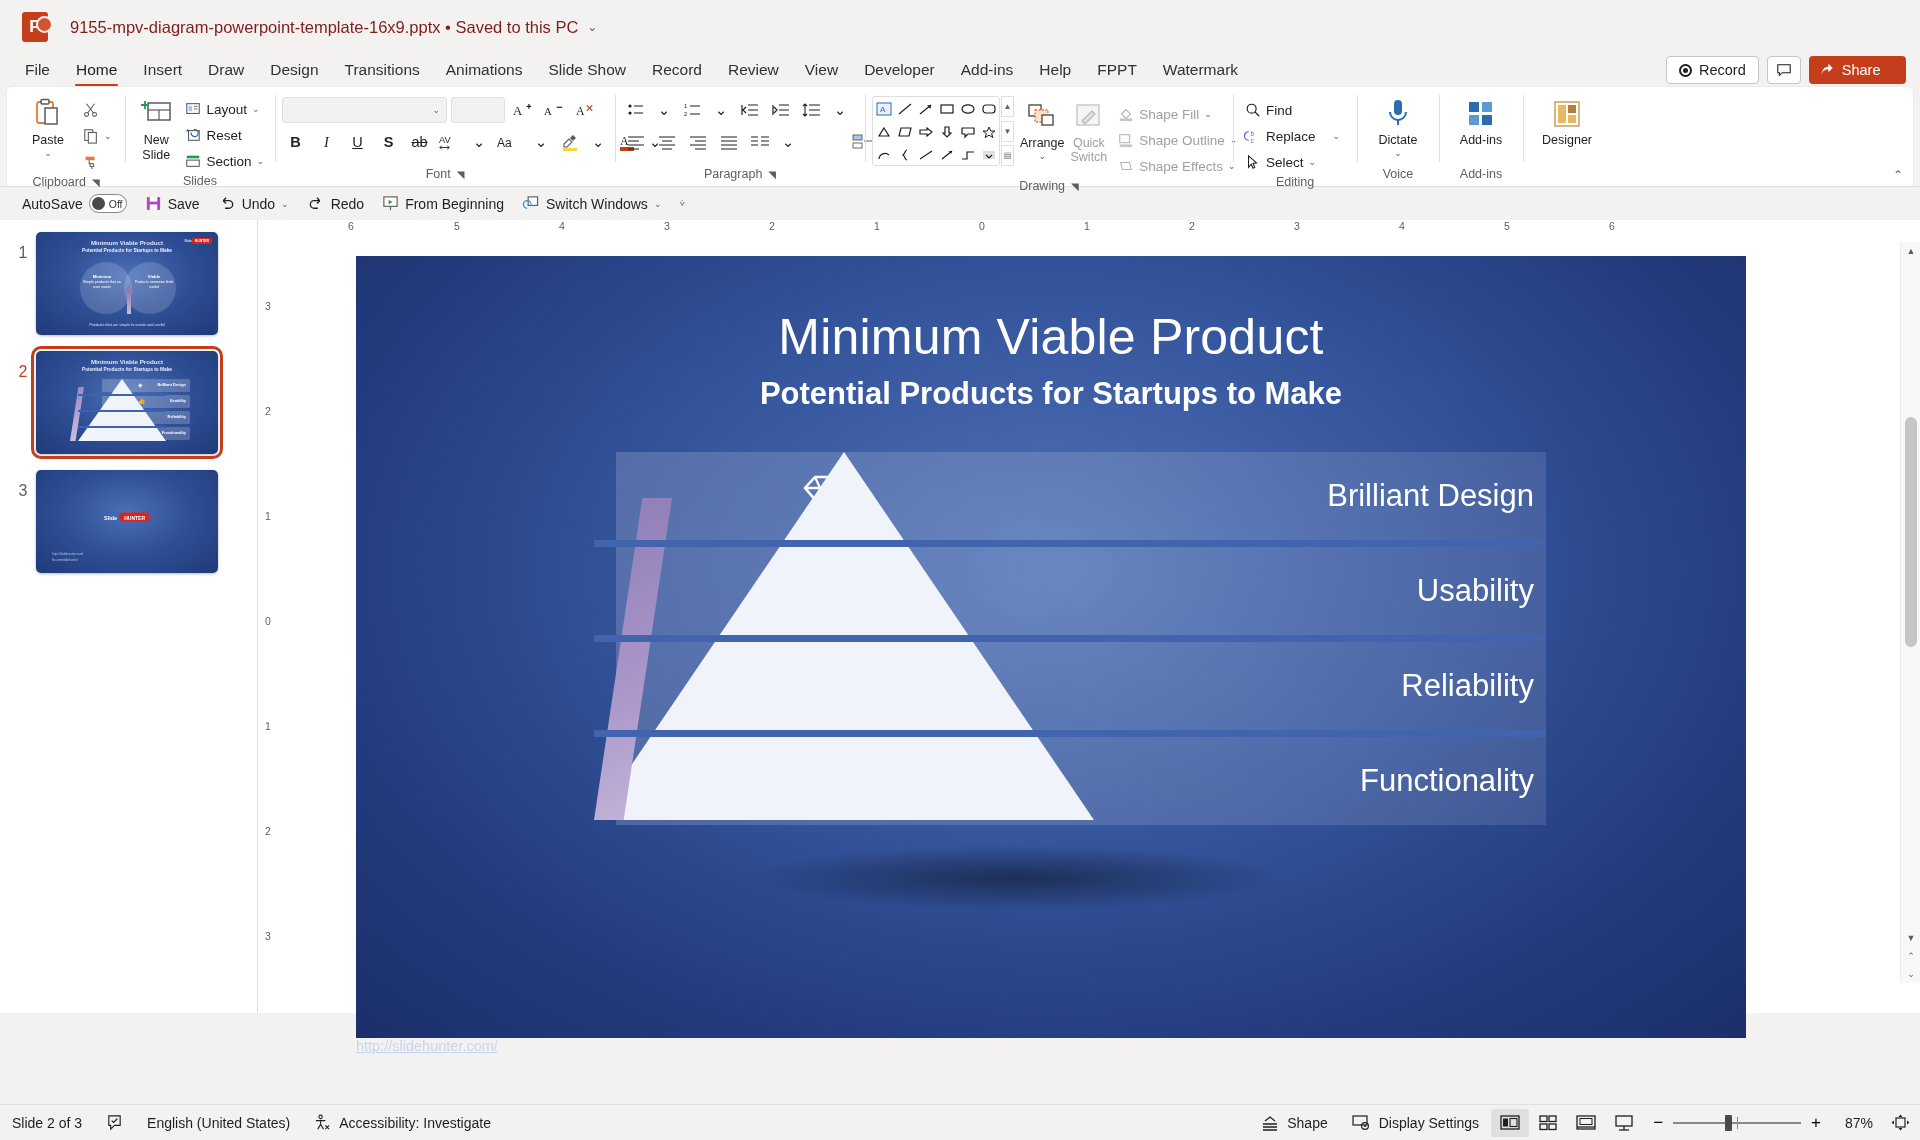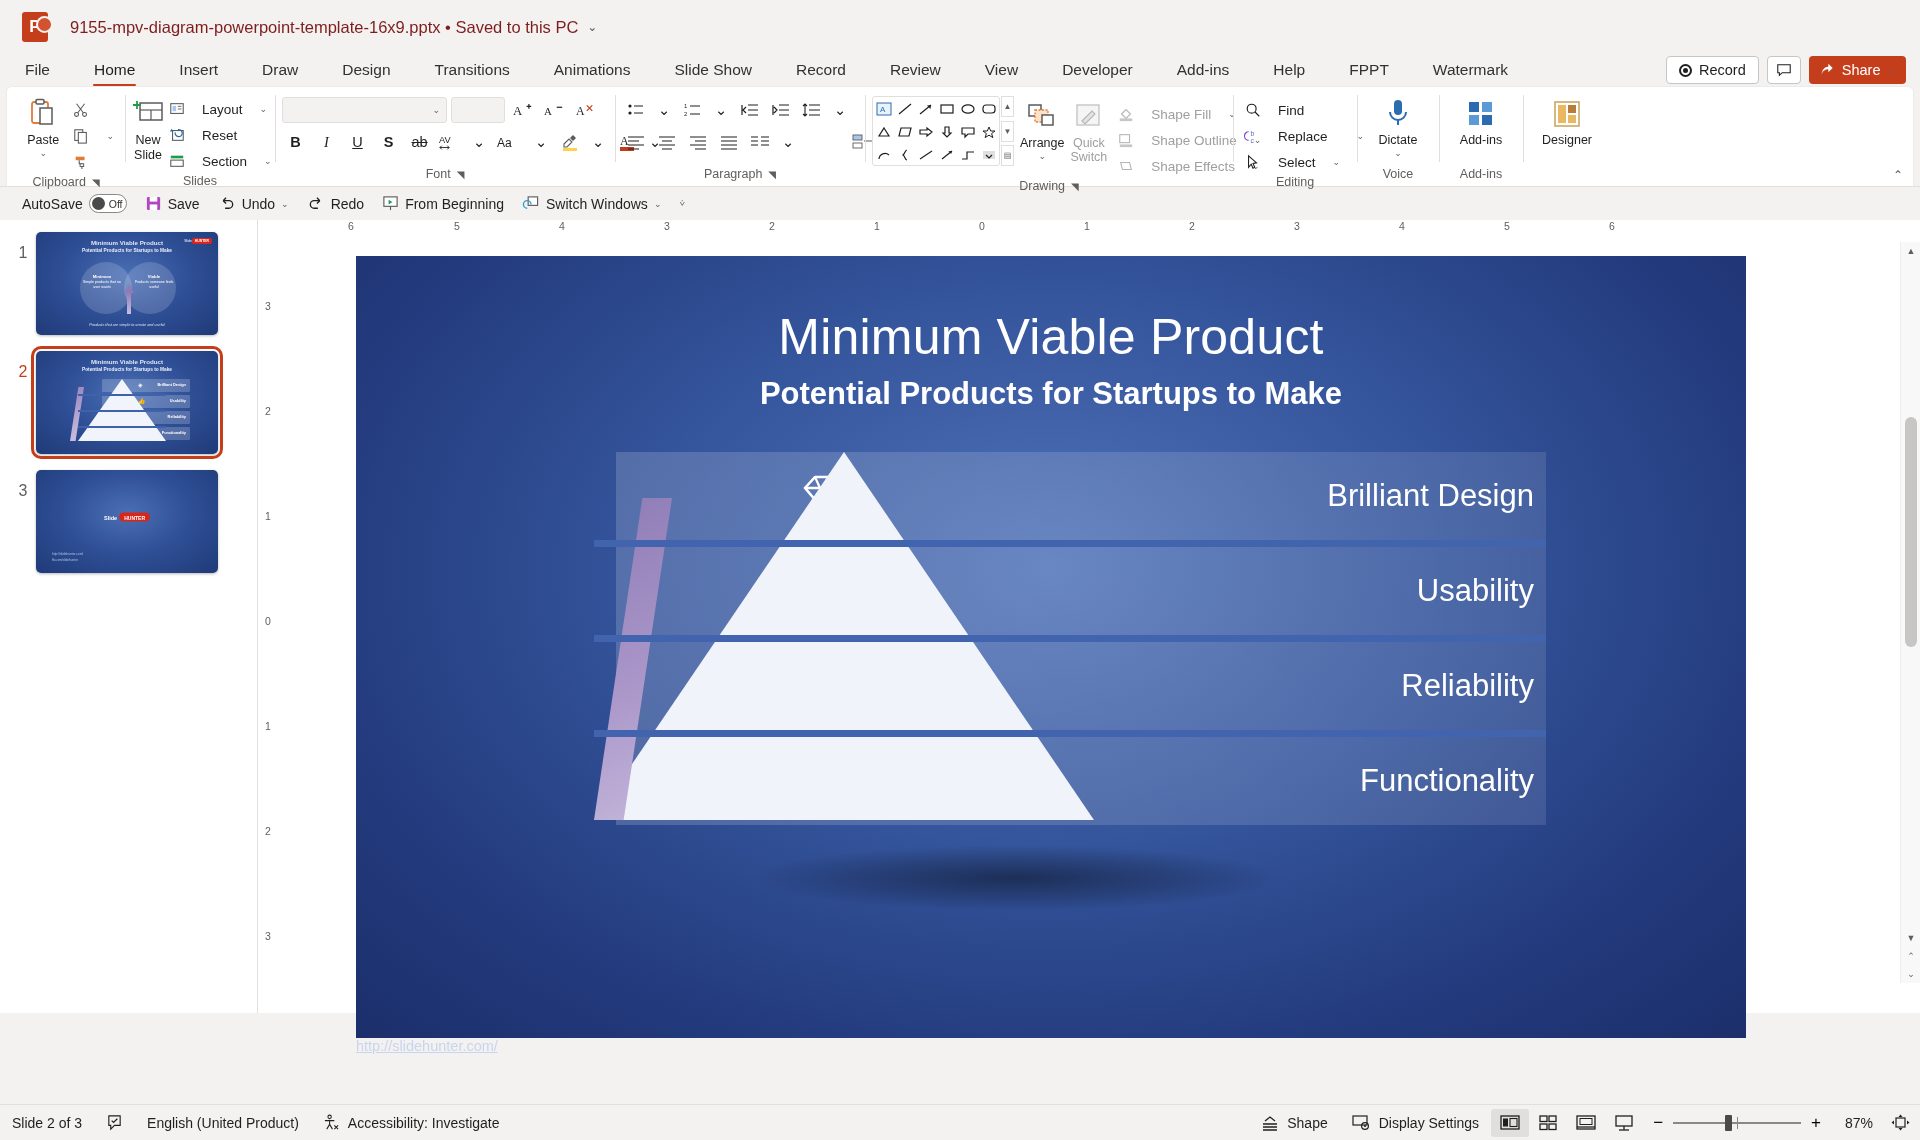--- a/index.html
+++ b/index.html
@@ -49,21 +49,21 @@
   }
   .avatar .boat{ width:0;height:0;border-left:6px solid transparent;border-right:6px solid transparent;border-bottom:17px solid #e8e8e8; margin-bottom:2px;}
   .tb-btn {
     width: 56px; height: 46px; display: flex; align-items: center; justify-content: center;
     color: #605e5c; font-size: 16px;
   }
 
   
   .ribbon-tabs {
     height: 32px; display: flex; align-items: stretch; padding-left: 12px;
-    background: #f3f2f1; position: relative; gap: 18px;
+    background: #f3f2f1; position: relative;
   }
   .rtab {
     padding: 0 13px; display: flex; align-items: center; font-size: 15.5px;
     color: #323130; position: relative; cursor: default; white-space: nowrap;
   }
   .rtab.active { color: #1f1f1f; font-weight: 400; }
   .rtab.active::after {
     content:""; position:absolute; left: 12px; right: 12px; bottom: 0; height: 2.5px;
     background: #c43e1c; border-radius: 2px;
   }
@@ -102,21 +102,21 @@
 
   .bigbtn {
     display:flex;flex-direction:column;align-items:center;justify-content:flex-start;
     width:60px;padding-top:4px;font-size:12.5px;color:#201f1e;text-align:center;line-height:1.2;
   }
   .bigbtn .gl{ height:34px; display:flex; align-items:center; justify-content:center; }
   .bigbtn .cap{ margin-top:2px; }
   .chev{ font-size:9px; color:#605e5c; }
 
   .smallbtn {
-    display:flex;align-items:center;gap:17px;height:26px;padding:0 4px;font-size:13.5px;color:#201f1e;
+    display:flex;align-items:center;gap:5px;height:26px;padding:0 4px;font-size:13.5px;color:#201f1e;
     white-space:nowrap;
   }
   .smallbtn.disabled{ color:#a19f9d; }
   .icosq{width:17px;height:17px;display:flex;align-items:center;justify-content:center;}
 
   .fontrow{ display:flex; align-items:center; gap:4px; }
   .fontname{
     width:165px;height:26px;background:#f3f2f1;border:1px solid #e1dfdd;border-radius:3px;
     display:flex;align-items:center;justify-content:flex-end;padding-right:6px;color:#605e5c;font-size:11px;
   }
@@ -1100,21 +1100,21 @@
   </div>
 
   <div class="status">
     <div class="sitem">Slide 2 of 3</div>
     <div class="sitem">
       <svg width="17" height="17" viewBox="0 0 18 18">
           <path d="M3 2h12v10H9l-4 4v-4H3z" fill="none" stroke="#201f1e" stroke-width="1.2"></path>
           <path d="M6 7l2 2 4-4" fill="none" stroke="#201f1e" stroke-width="1.3"></path>
         </svg>
     </div>
-    <div class="sitem">English (United Product)</div>
+    <div class="sitem">English (United States)</div>
     <div class="sitem">
       <span>
         <svg width="17" height="17" viewBox="0 0 18 18">
             <circle cx="7" cy="3" r="1.8" fill="none" stroke="#201f1e" stroke-width="1.1"></circle>
             <path d="M2 7h10M7 6v5l-3 5M7 11l3 5" fill="none" stroke="#201f1e" stroke-width="1.1"></path>
             <path d="M12 12l4 4M16 12l-4 4" stroke="#201f1e" stroke-width="1.1"></path>
           </svg>
       </span>
       <span>Accessibility: Investigate</span>
     </div>

